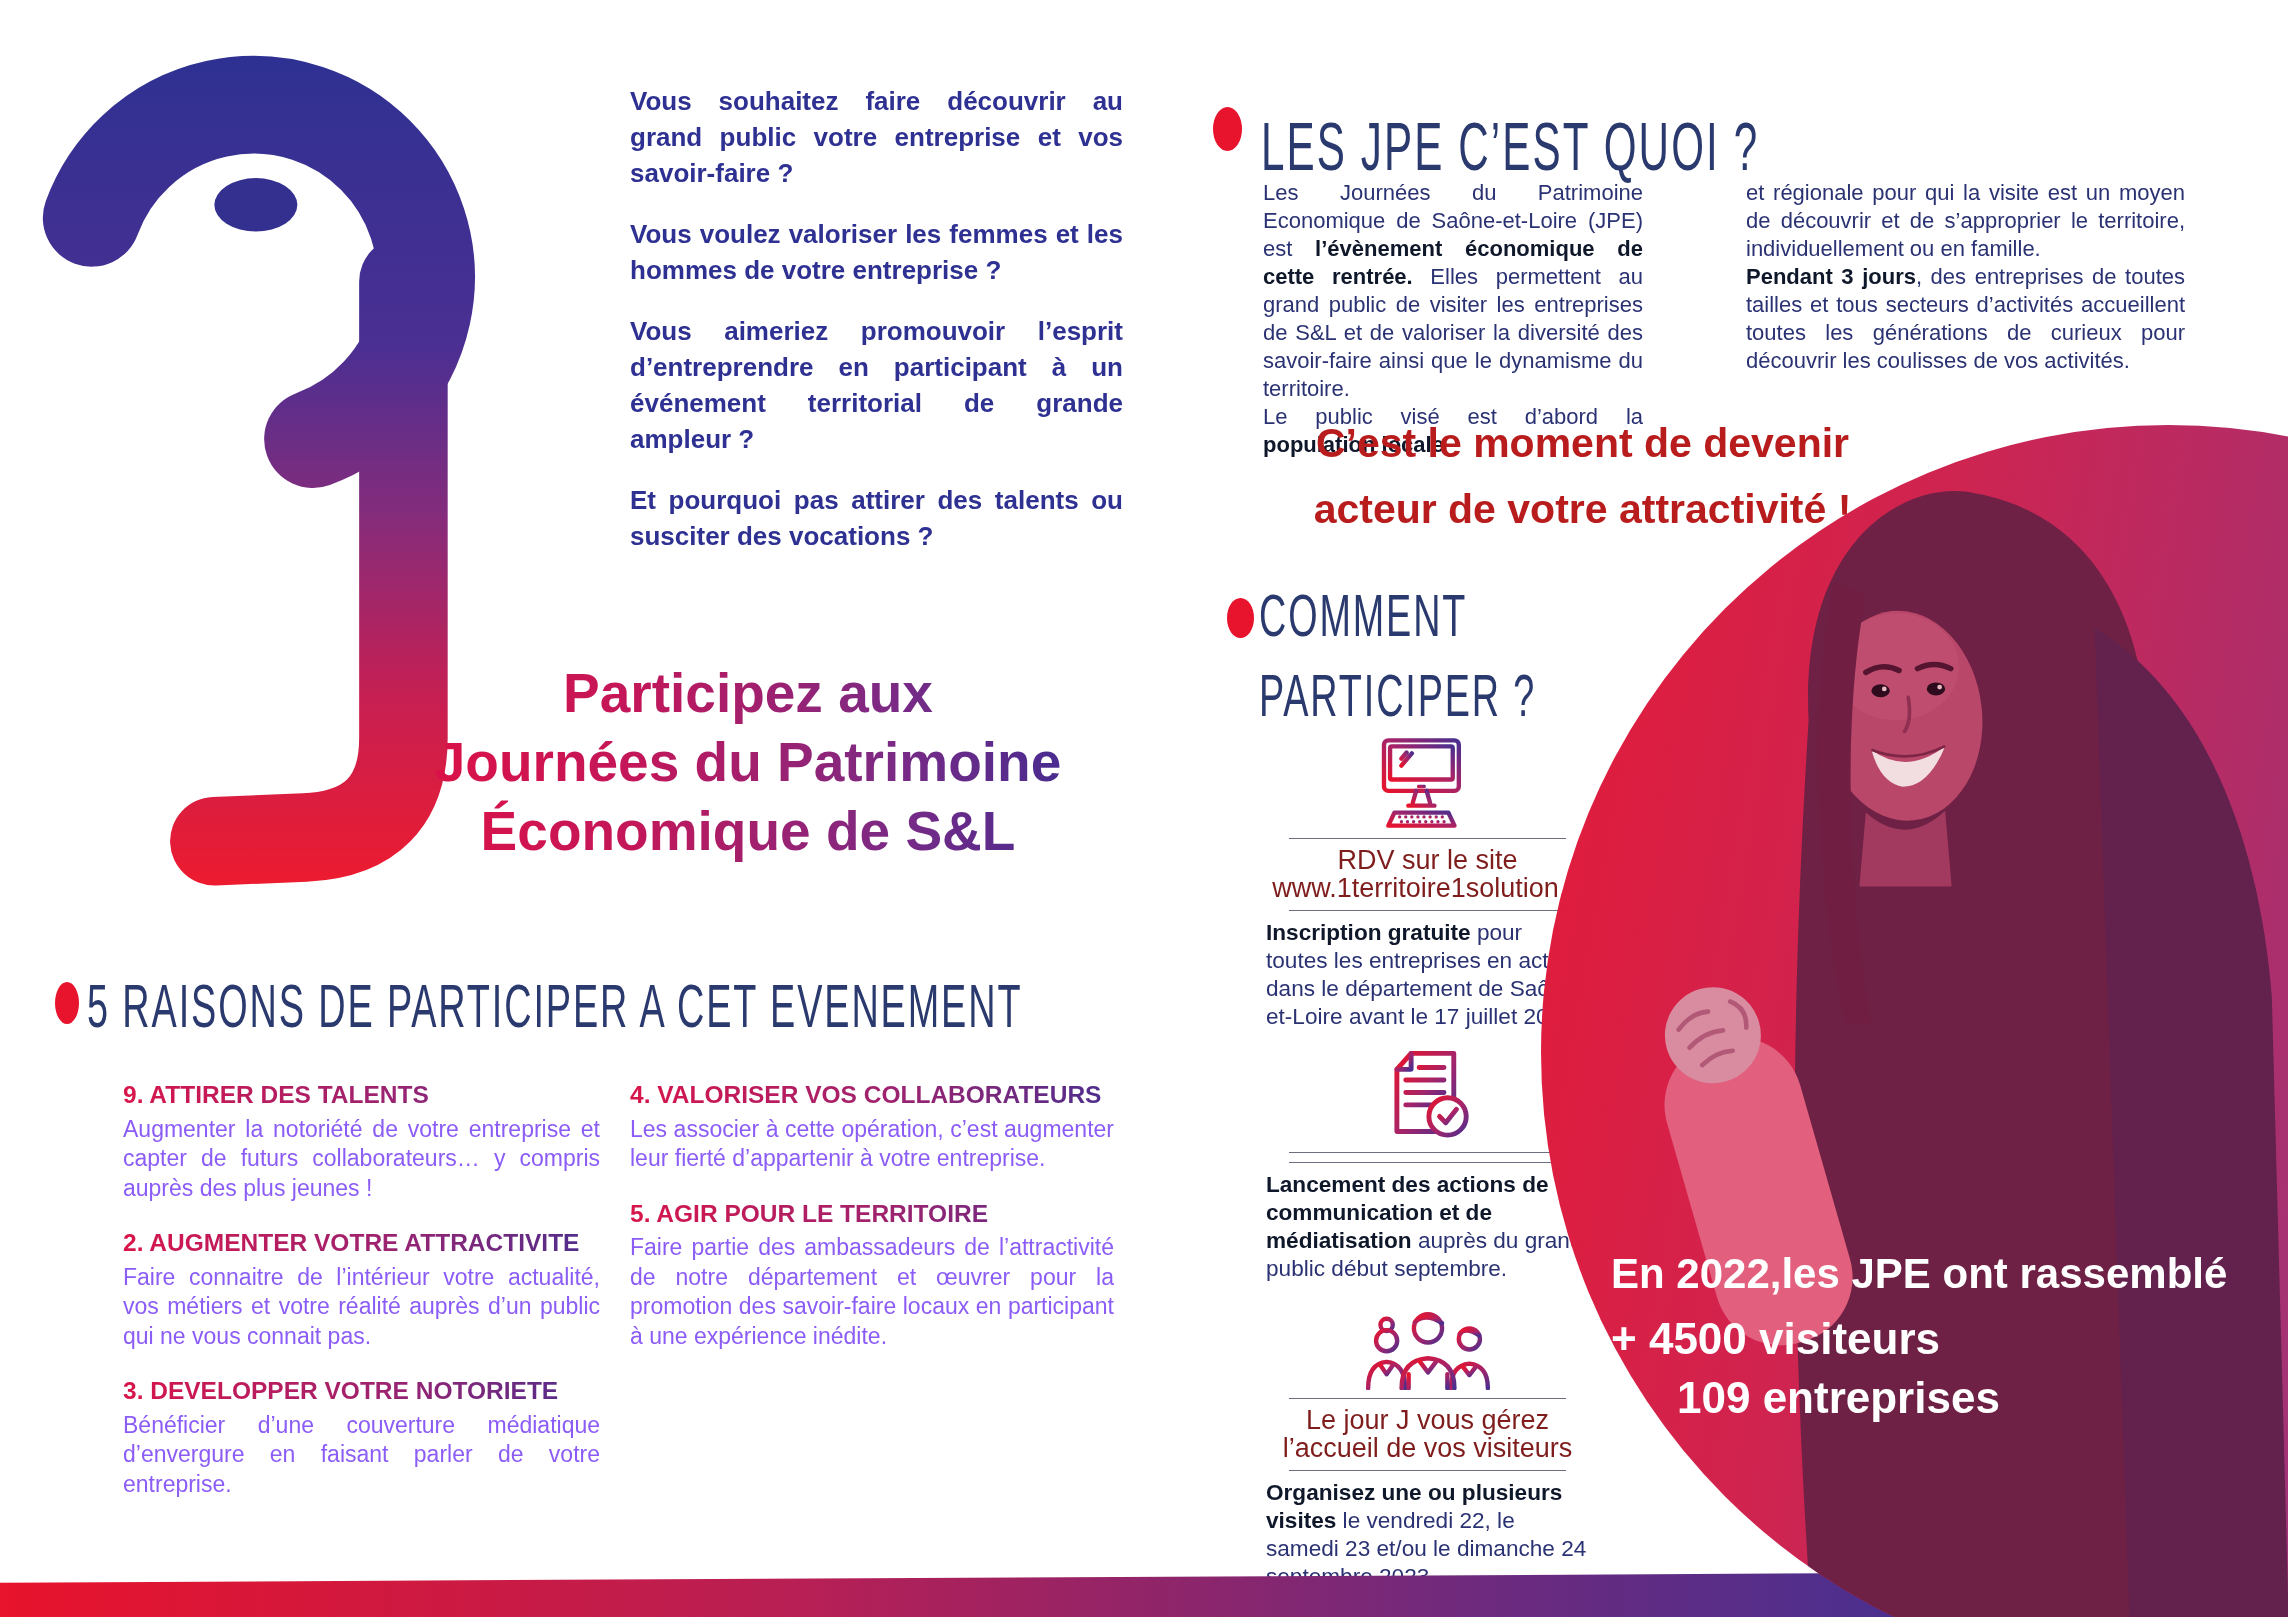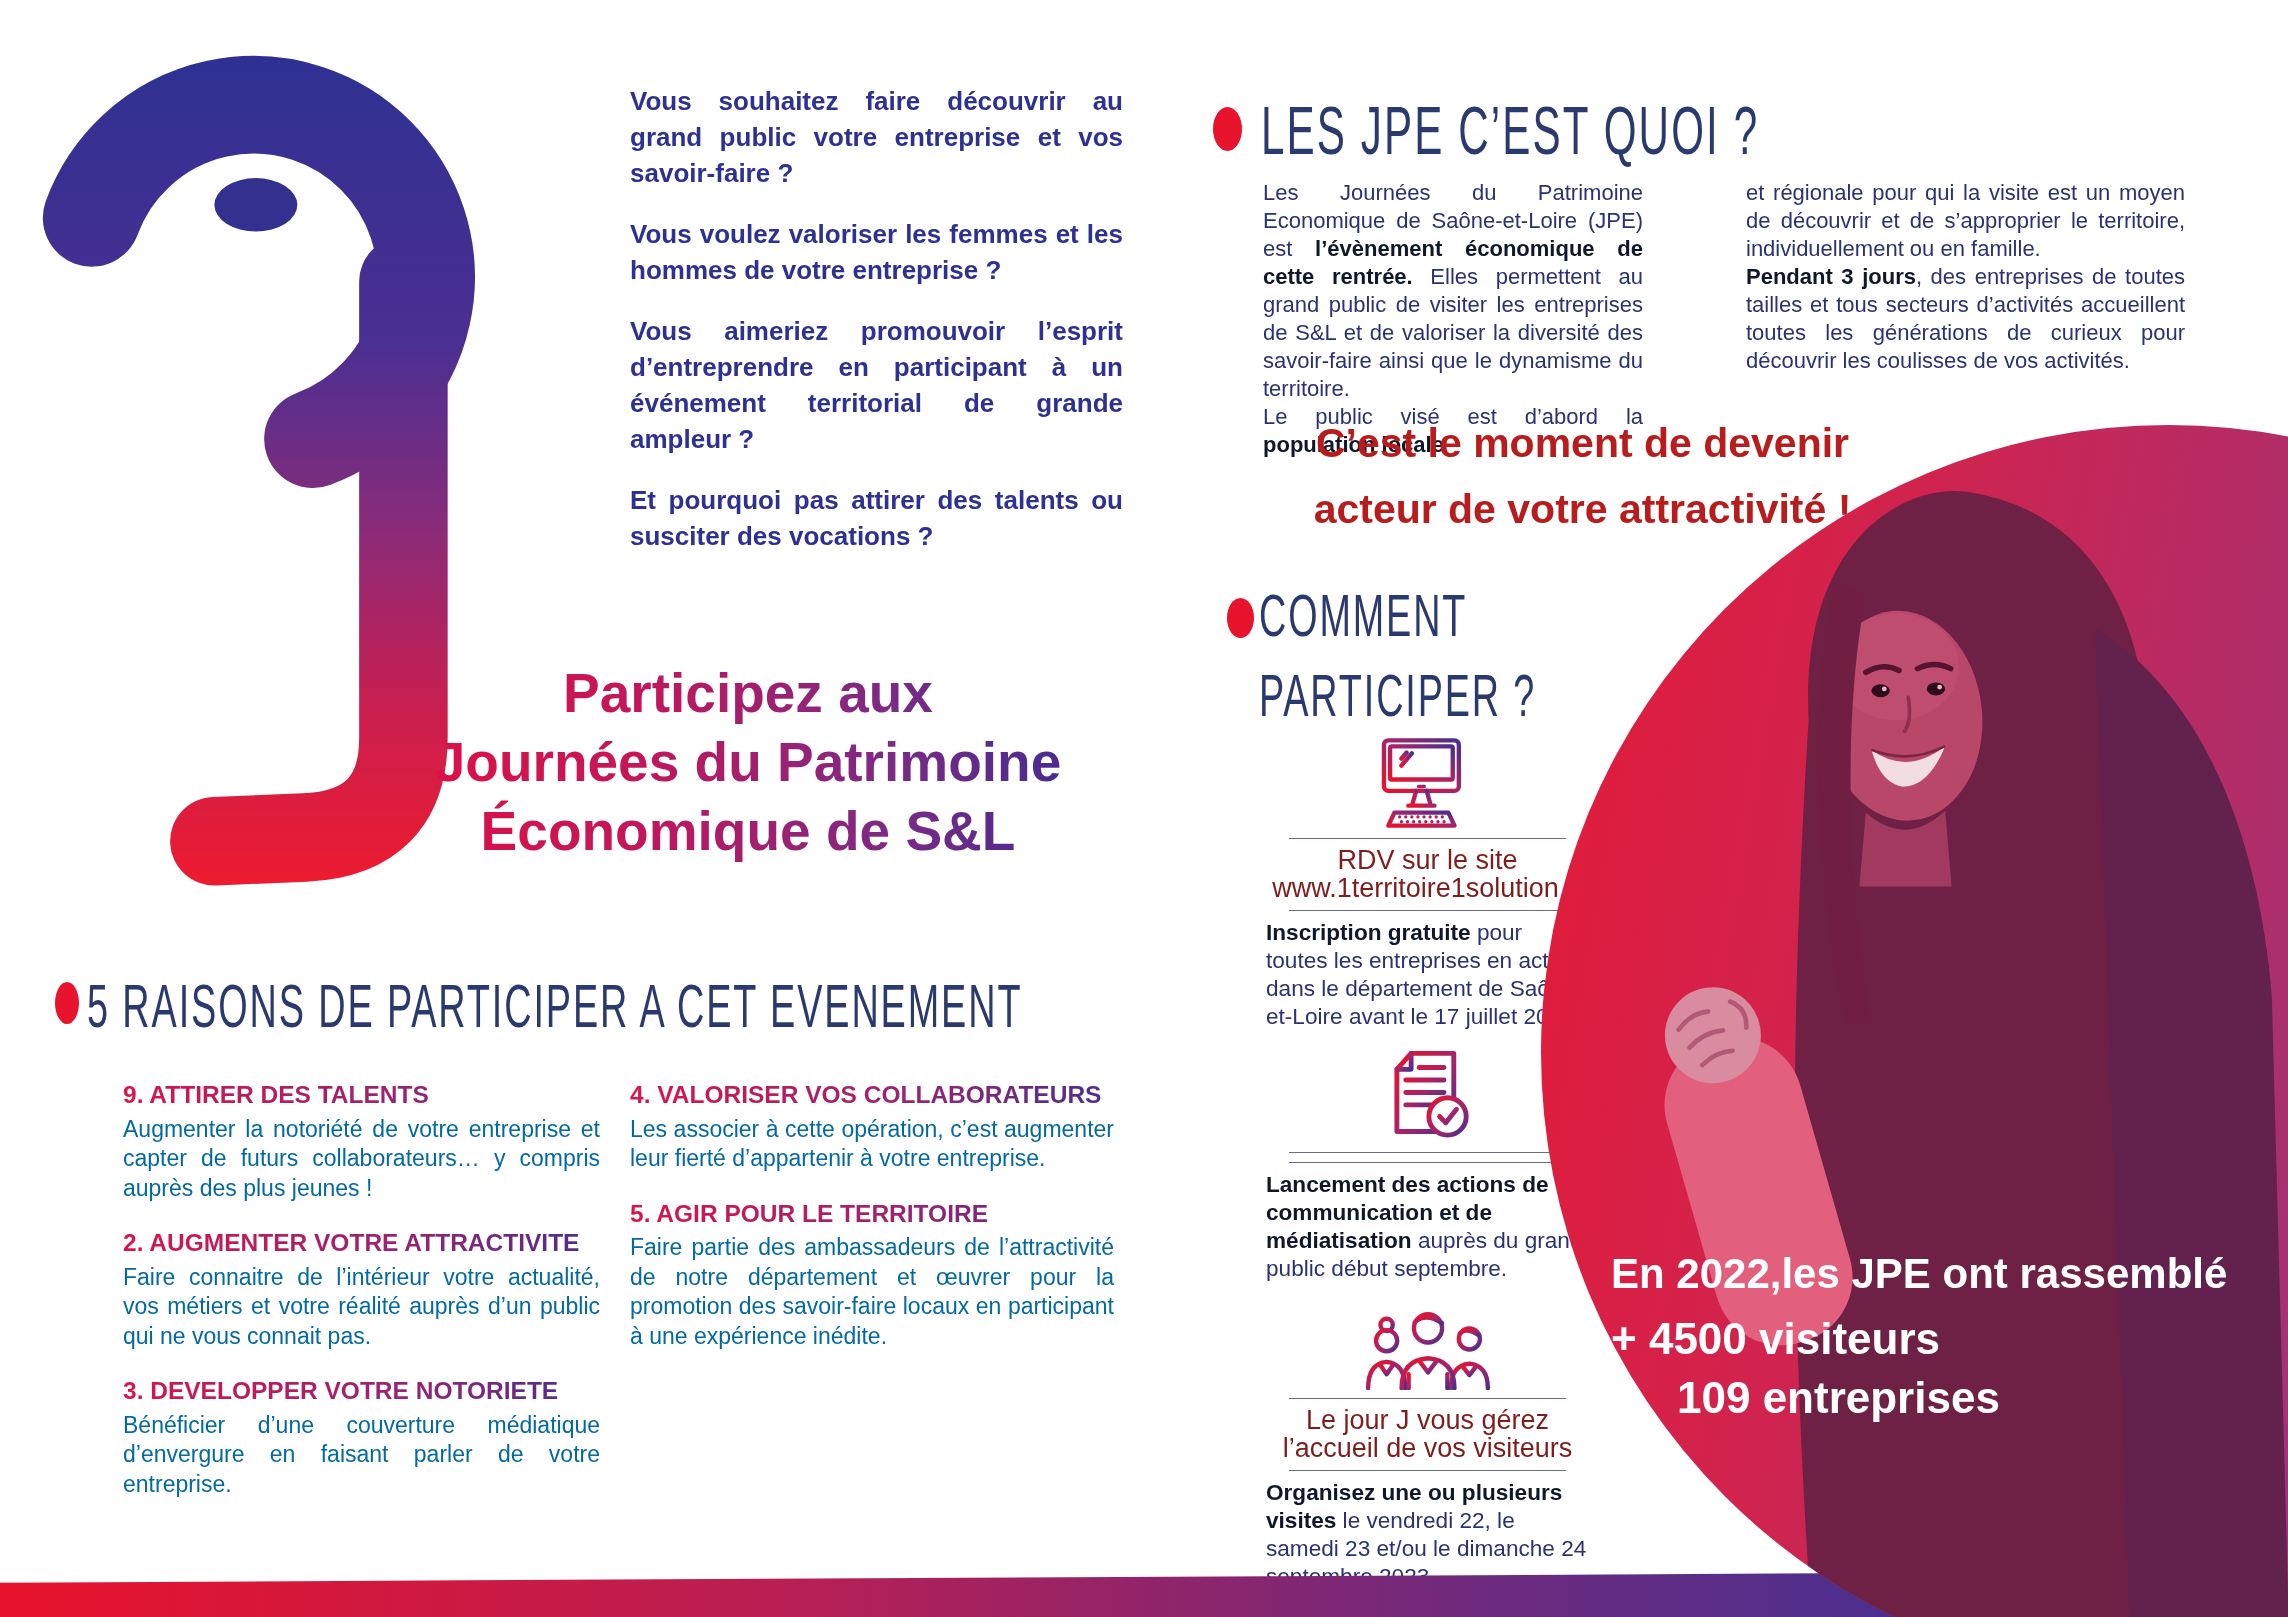--- a/index.html
+++ b/index.html
@@ -20,21 +20,21 @@
   
   .headline{width:720px;text-align:center;font-size:55px;font-weight:700;line-height:69px;
             background:linear-gradient(90deg,#e01044 0%,#c2175a 35%,#7b2a85 70%,#3b2c92 100%);
             -webkit-background-clip:text;background-clip:text;color:transparent;}
 
   
   .reason{margin-bottom:25px;}
   .reason h4{margin:0 0 4.6px 0;font-size:24.5px;font-weight:700;line-height:30px;
              background:linear-gradient(90deg,#d8154a 0%,#9c2370 55%,#4b2e8e 100%);
              -webkit-background-clip:text;background-clip:text;color:transparent;}
-  .reason p{margin:0;font-size:23px;line-height:29.5px;text-align:justify;color:#0369a1;}
+  .reason p{margin:0;font-size:23px;line-height:29.5px;text-align:justify;color:#8b5cf6;}
 
   
   .jpecol{font-size:22px;line-height:28px;text-align:justify;color:#2a3273;white-space:pre-line;}
   .sb{font-weight:700;color:#0f172a;}
 
   
   .moment{width:655px;text-align:center;font-size:41px;font-weight:700;line-height:66px;color:#b91c1c;}
 
   
   .step{position:absolute;left:1266px;width:323px;text-align:center;}
@@ -118,21 +118,21 @@
       <h4>4. VALORISER VOS COLLABORATEURS</h4>
       <p>Les associer à cette opération, c’est augmenter leur fierté d’appartenir à votre entreprise.</p>
     </div>
     <div class="reason">
       <h4>5. AGIR POUR LE TERRITOIRE</h4>
       <p>Faire partie des ambassadeurs de l’attractivité de notre département et œuvrer pour la promotion des savoir-faire locaux en participant à une expérience inédite.</p>
     </div>
   </div>
 
   <div class="abs dot" style="left:1213px;top:107px;width:29px;height:44px;"></div>
-  <div class="abs" style="left:1261px;top:96px;">
+  <div class="abs" style="left:1261px;top:112px;">
     <span class="condensed" style="font-size:68px;">LES JPE C’EST QUOI ?</span>
   </div>
   <div class="abs jpecol" style="left:1263px;top:179px;width:380px;"><span>Les Journées du Patrimoine Economique de Saône-et-Loire (JPE) est </span><span class="sb">l’évènement économique de cette rentrée.</span><span> Elles permettent au grand public de visiter les entreprises de S&amp;L et de valoriser la diversité des savoir-faire ainsi que le dynamisme du territoire.
 Le public visé est d’abord la </span><span class="sb">population locale</span></div>
   <div class="abs jpecol" style="left:1746px;top:179px;width:439px;"><span>et régionale pour qui la visite est un moyen de découvrir et de s’approprier le territoire, individuellement ou en famille.
 </span><span class="sb">Pendant 3 jours</span><span>, des entreprises de toutes tailles et tous secteurs d’activités accueillent toutes les générations de curieux pour découvrir les coulisses de vos activités.</span></div>
 
   <div class="abs moment" style="left:1255px;top:410px;">
       <div class="bl">C’est le moment de devenir</div>
       <div class="bl">acteur de votre attractivité !</div>

